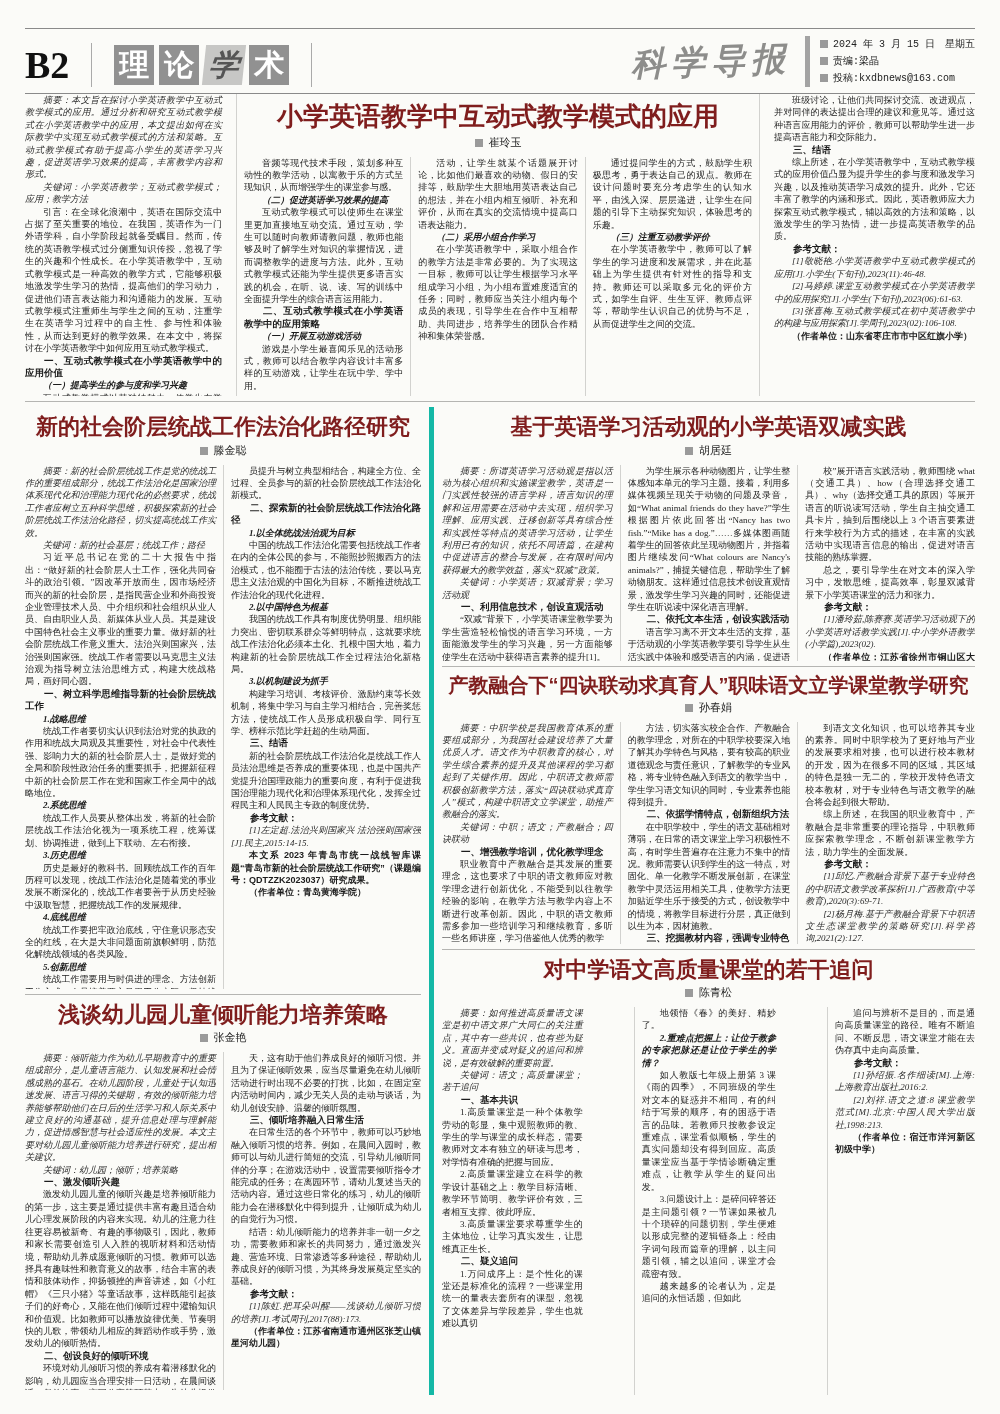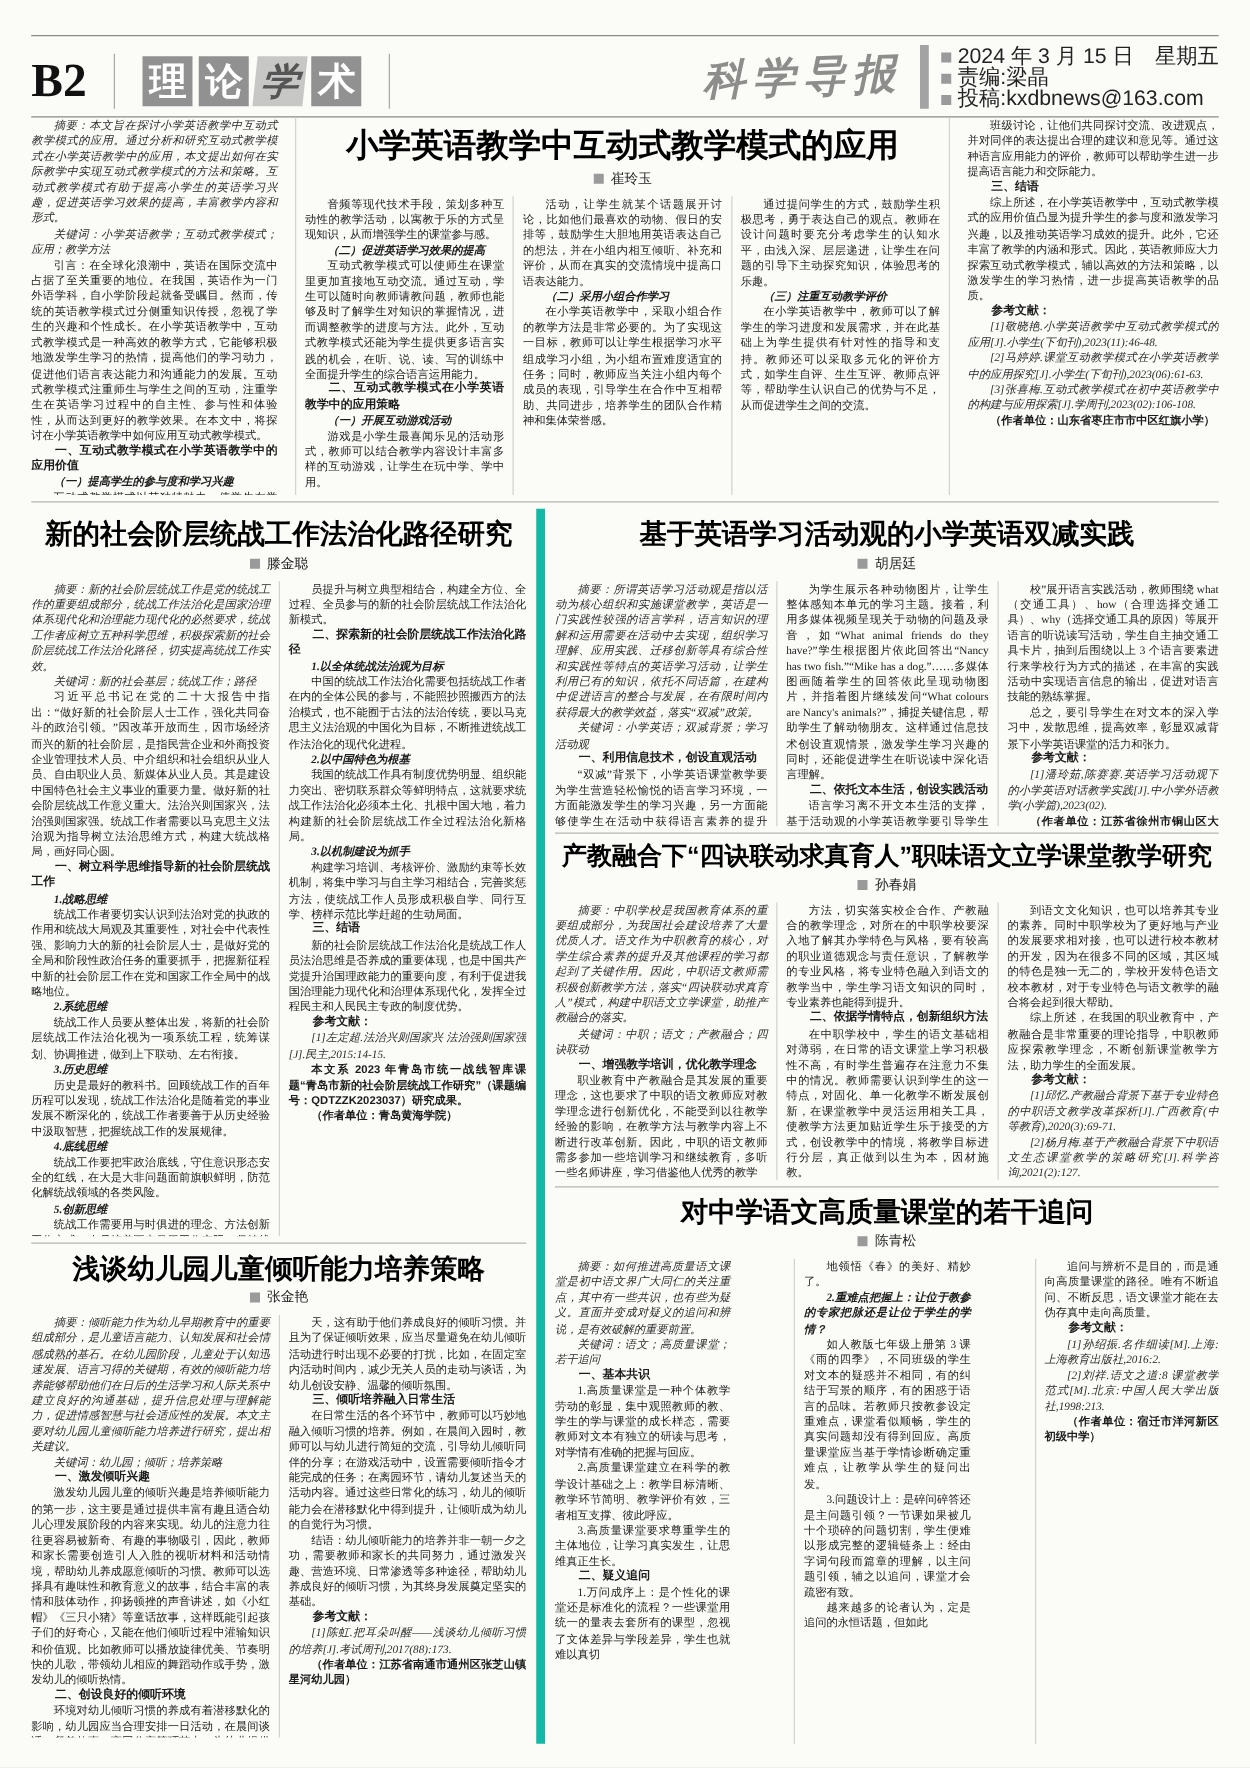--- a/index.html
+++ b/index.html
@@ -14,25 +14,25 @@
   .head-left{display:flex;align-items:center;gap:22px;}
   .pageno{font-family:"Liberation Serif",serif;font-size:38px;font-weight:bold;color:#111;line-height:1;}
   .headsep{width:1px;height:44px;background:#aaa;}
   .tiles{display:flex;gap:5px;align-items:center;}
   .tile{width:40px;height:40px;background:#919191;color:#fff;font-family:"Liberation Sans",sans-serif;
         font-weight:bold;font-size:30px;display:flex;align-items:center;justify-content:center;}
   .tile.alt{background:#c7c7c5;color:#555;font-family:"Liberation Serif",serif;font-style:italic;transform:skewX(-6deg);}
   .head-right{display:flex;align-items:center;gap:14px;}
   .brand{font-size:34px;color:#8d8d8b;font-family:"Liberation Serif",serif;font-style:italic;font-weight:bold;
          letter-spacing:6px;transform:rotate(-2deg);}
-  .pubinfo{font-family:Liberation Sans, sans-serif;font-size:17px;color:#222;line-height:17px;border-left:7px solid #a3a3a3;padding-left:10px;}
+  .pubinfo{font-family:Liberation Mono, monospace;font-size:10px;color:#222;line-height:17px;border-left:5px solid #a3a3a3;padding-left:10px;}
   .pubinfo .sq{display:inline-block;width:8px;height:8px;background:#9a9a9a;margin-right:5px;vertical-align:middle;}
   .headrule-bottom{border-top:1px solid #8a8a8a;margin-top:6px;}
   
-  .art-title{font-family:"Liberation Sans",sans-serif;font-weight:bold;color:#000000;text-align:center;margin:6px 0 2px 0;line-height:1.25;}
+  .art-title{font-family:"Liberation Sans",sans-serif;font-weight:bold;color:#7f1d1d;text-align:center;margin:6px 0 2px 0;line-height:1.25;}
   .byline{text-align:center;font-family:"Liberation Sans",sans-serif;font-size:11px;color:#222;margin-bottom:7px;}
   .byline .sq{display:inline-block;width:8px;height:8px;background:#9a9a9a;margin-right:6px;vertical-align:middle;}
   .cols{display:flex;}
   .col{overflow:hidden;box-sizing:border-box;}
   .col + .col{border-left:1px solid #d2d2cf;}
   .col{padding:0 7px;}
   .col:first-child{padding-left:0;}
   .col:last-child{padding-right:0;}
   .col p{margin:0;font-size:9px;line-height:12.4px;text-align:justify;text-indent:2em;}
   .col p.abs,.col p.kw,.col p.ref{font-style:italic;color:#2a2a2a;}
@@ -45,21 +45,21 @@
   #art1 .a1-side{width:204px;flex:none;}
   #art1 .a1-center{flex:1;display:flex;flex-direction:column;border-left:1px solid #d2d2cf;border-right:1px solid #d2d2cf;margin:0 7px;padding:0 7px;}
   #art1 .a1-center .cols{flex:1;}
   #art1 .a1-center .art-title{font-size:26px;}
   #art1 .a1-right{width:208px;flex:none;}
   #art1 .cols .col{flex:1;}
   .hdiv{border-top:1px solid #b5b5b2;margin:5px 0;}
   
   .band{display:flex;}
   .zone-left{width:396px;flex:none;}
-  .zone-right{flex:1;margin-left:8px;padding-left:8px;border-left:7px solid #14b8a6;}
+  .zone-right{flex:1;margin-left:8px;padding-left:8px;border-left:5px solid #14b8a6;}
   .band .art-title{font-size:22px;}
   #art4 .art-title{font-size:20px;}
   .cols2 .col{width:50%;}
   .cols3 .col{width:33.33%;}
   
   #art2 .cols{height:524px;}
   #art5 .cols{height:338px;}
   #art3 .cols{height:196px;}
   #art4 .cols{height:222px;}
   #art6 .cols{height:388px;gap:44px;}

